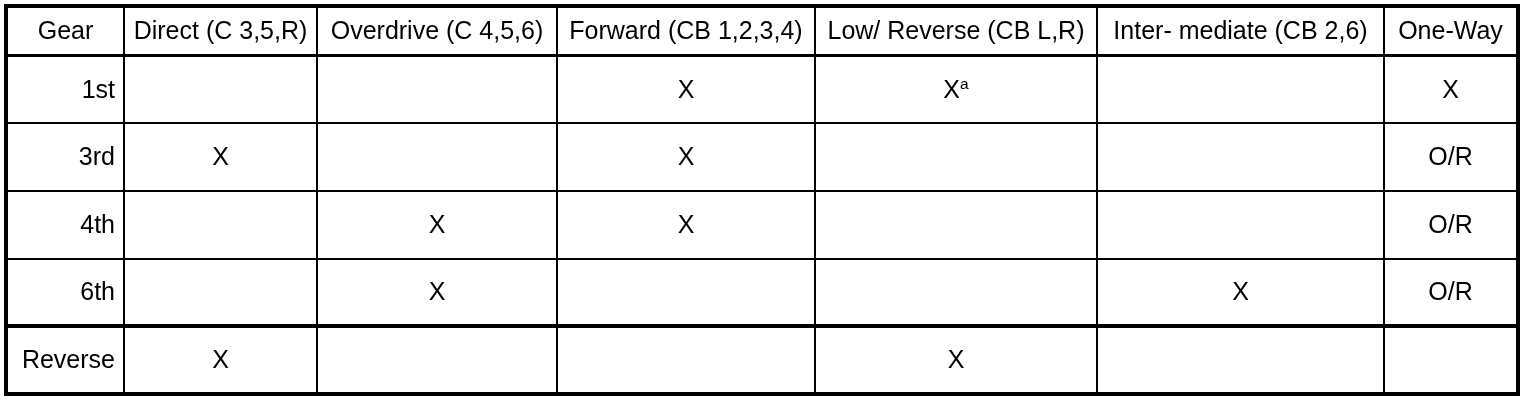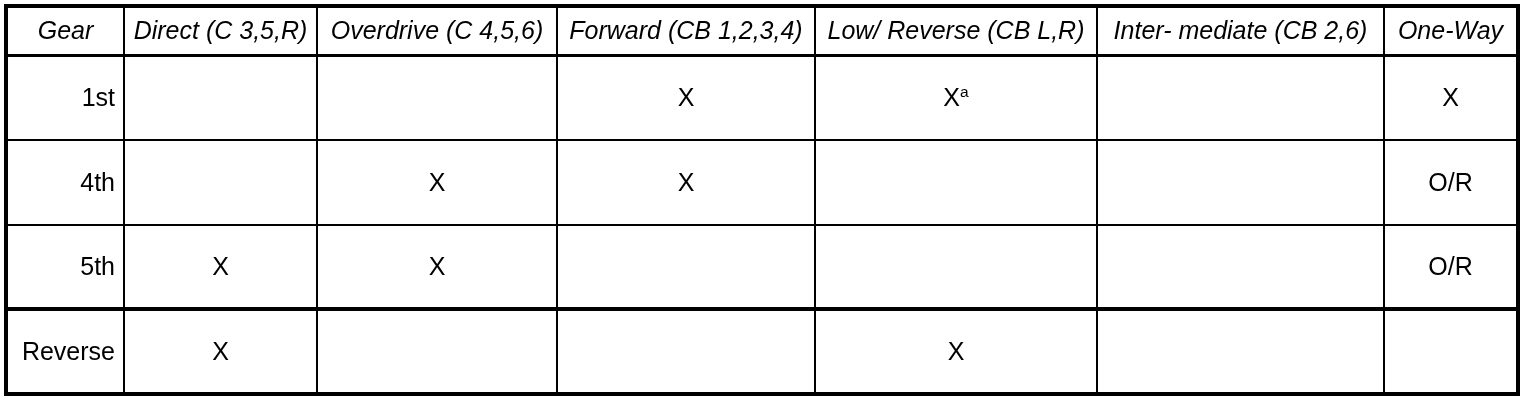--- a/index.html
+++ b/index.html
@@ -42,21 +42,20 @@
     background: #ffffff;
     font-weight: normal;
   }
 
   
   thead th {
     font-weight: bold;
     text-align: center;
     height: 46px;
     white-space: nowrap;
-    font-style: italic;
   }
   thead tr {
     border-bottom: 3px solid #000000;
   }
   thead th {
     border-bottom: 3px solid #000000;
   }
 
   
   td.gear-label {
@@ -123,35 +122,44 @@
         <tr>
           <td class="gear-label">1st</td>
           <td class="mark"></td>
           <td class="mark"></td>
           <td class="mark">X</td>
           <td class="mark">X<sup class="footnote">a</sup></td>
           <td class="mark"></td>
           <td class="mark">X</td>
         </tr>
         <tr>
+          <td class="gear-label">3rd</td>
+          <td class="mark">X</td>
+          <td class="mark"></td>
+          <td class="mark">X</td>
+          <td class="mark"></td>
+          <td class="mark"></td>
+          <td class="mark">O/R</td>
+        </tr>
+        <tr>
           <td class="gear-label">4th</td>
           <td class="mark"></td>
           <td class="mark">X</td>
           <td class="mark">X</td>
           <td class="mark"></td>
           <td class="mark"></td>
           <td class="mark">O/R</td>
         </tr>
         <tr>
-          <td class="gear-label">5th</td>
-          <td class="mark">X</td>
+          <td class="gear-label">6th</td>
+          <td class="mark"></td>
           <td class="mark">X</td>
           <td class="mark"></td>
           <td class="mark"></td>
-          <td class="mark"></td>
+          <td class="mark">X</td>
           <td class="mark">O/R</td>
         </tr>
         <tr class="section-break">
           <td class="gear-label">Reverse</td>
           <td class="mark">X</td>
           <td class="mark"></td>
           <td class="mark"></td>
           <td class="mark">X</td>
           <td class="mark"></td>
           <td class="mark"></td>

